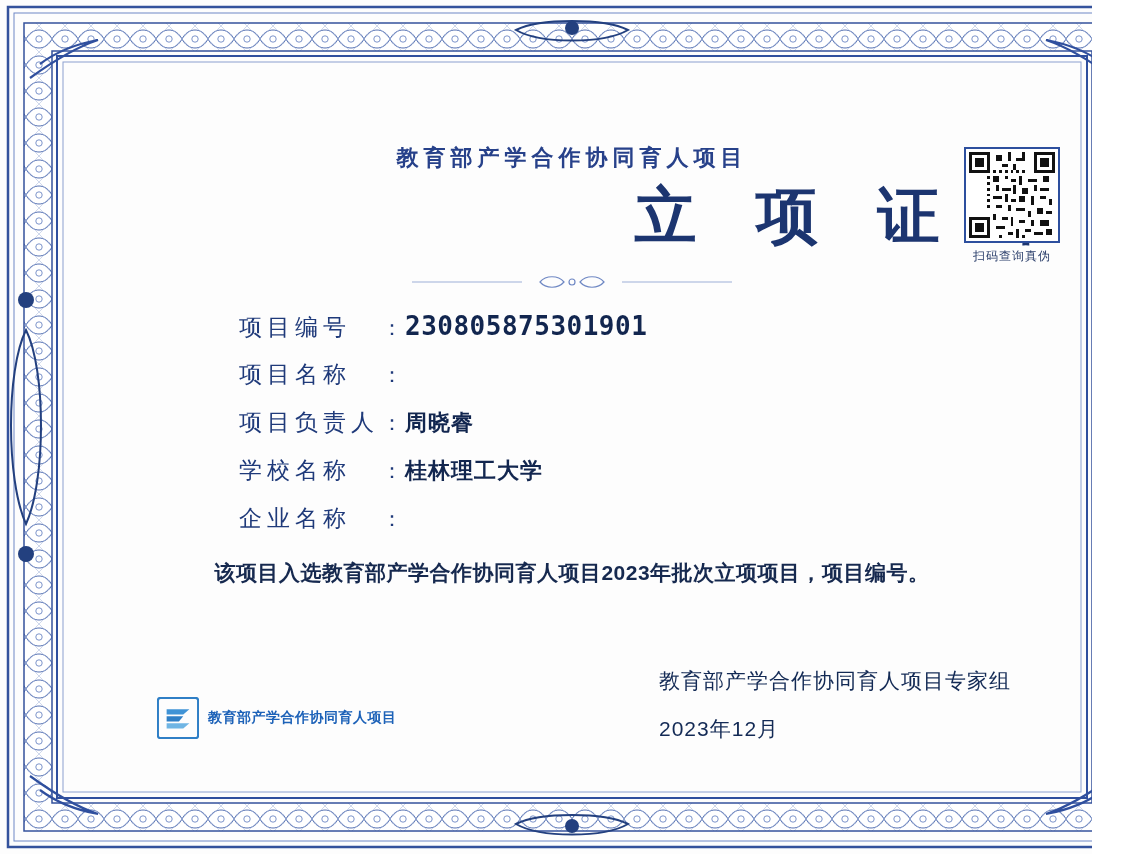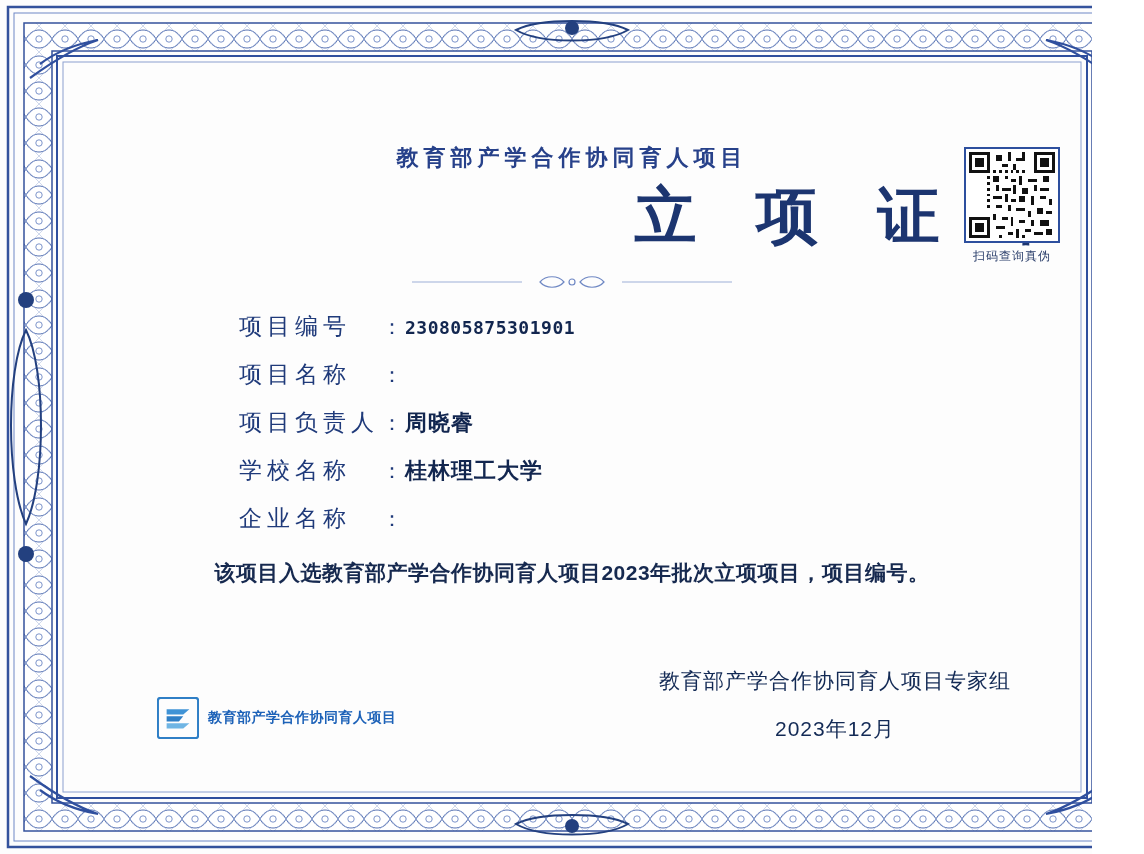--- a/index.html
+++ b/index.html
@@ -101,21 +101,21 @@
   .field-value {
     font-size: 22px;
     font-weight: bold;
     color: #12264f;
     letter-spacing: 1px;
     white-space: nowrap;
   }
   .field-value.mono {
     font-family: "DejaVu Sans Mono", monospace;
     letter-spacing: 0.5px;
-    font-size: 18px;
+    font-size: 26px;
   }
 
   .statement {
     position: absolute;
     top: 500px;
     left: 0; right: 0;
     text-align: center;
     font-size: 21px;
     font-weight: bold;
     color: #16294f;
@@ -169,21 +169,21 @@
     font-size: 17px;
     color: #4f8fd0;
     letter-spacing: 0.5px;
     font-family: "DejaVu Sans", sans-serif;
   }
 
   .sign-block {
     position: absolute;
     right: 72px;
     bottom: 52px;
-    text-align: center;
+    text-align: left;
     color: #132a55;
   }
   .sign-org {
     font-size: 21px;
     letter-spacing: 1px;
   }
   .sign-date {
     font-size: 21px;
     margin-top: 20px;
     letter-spacing: 1px;

